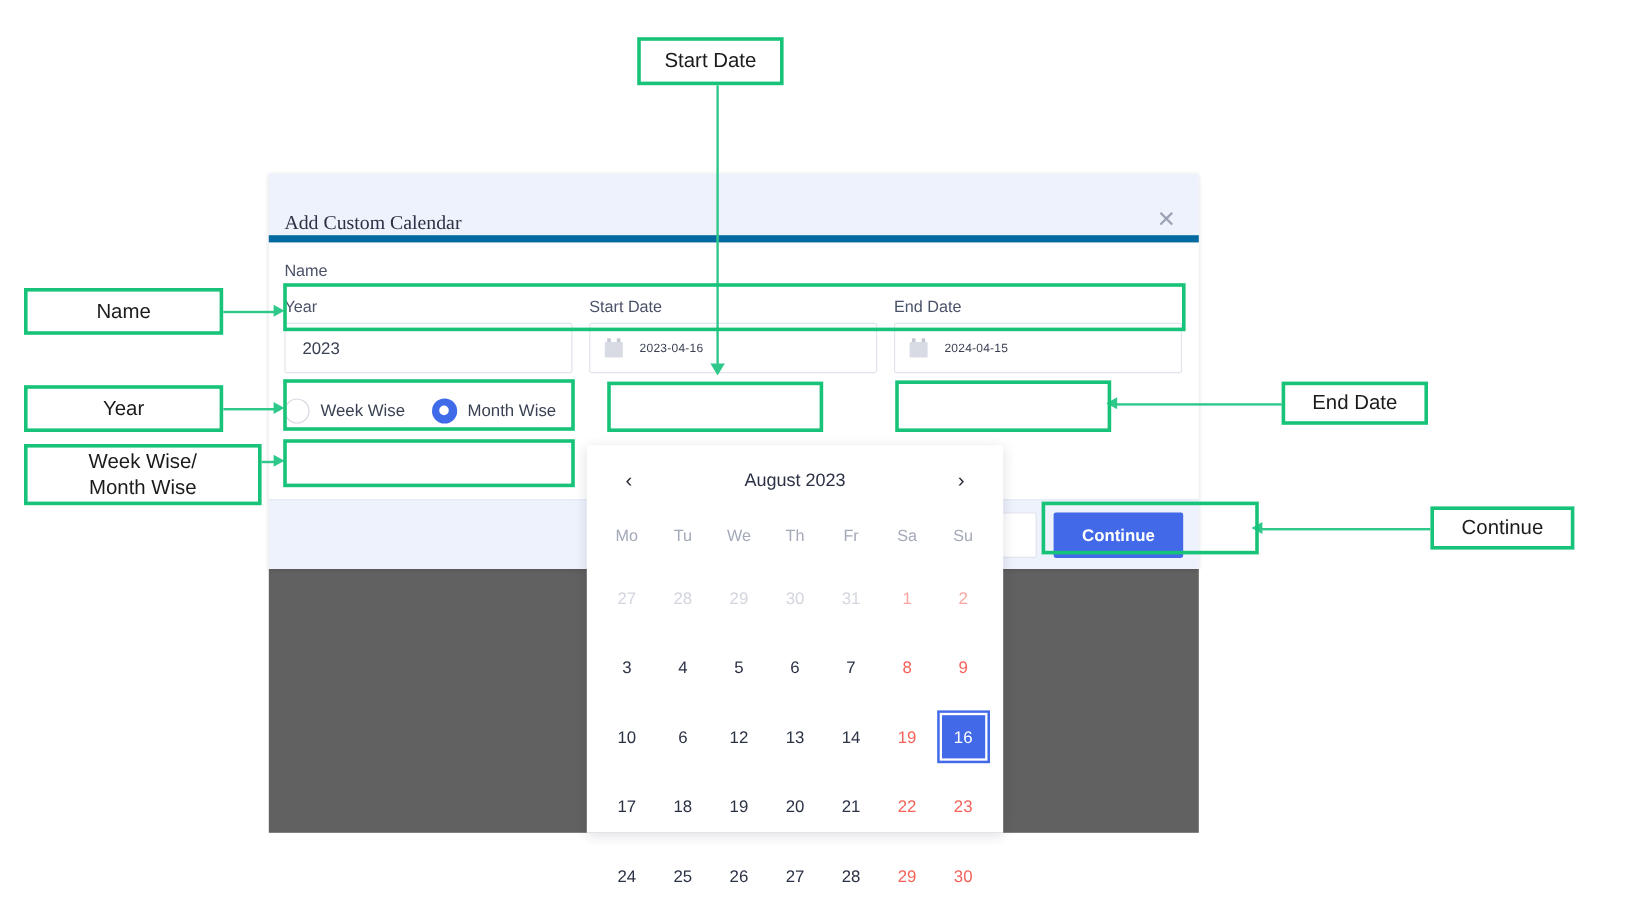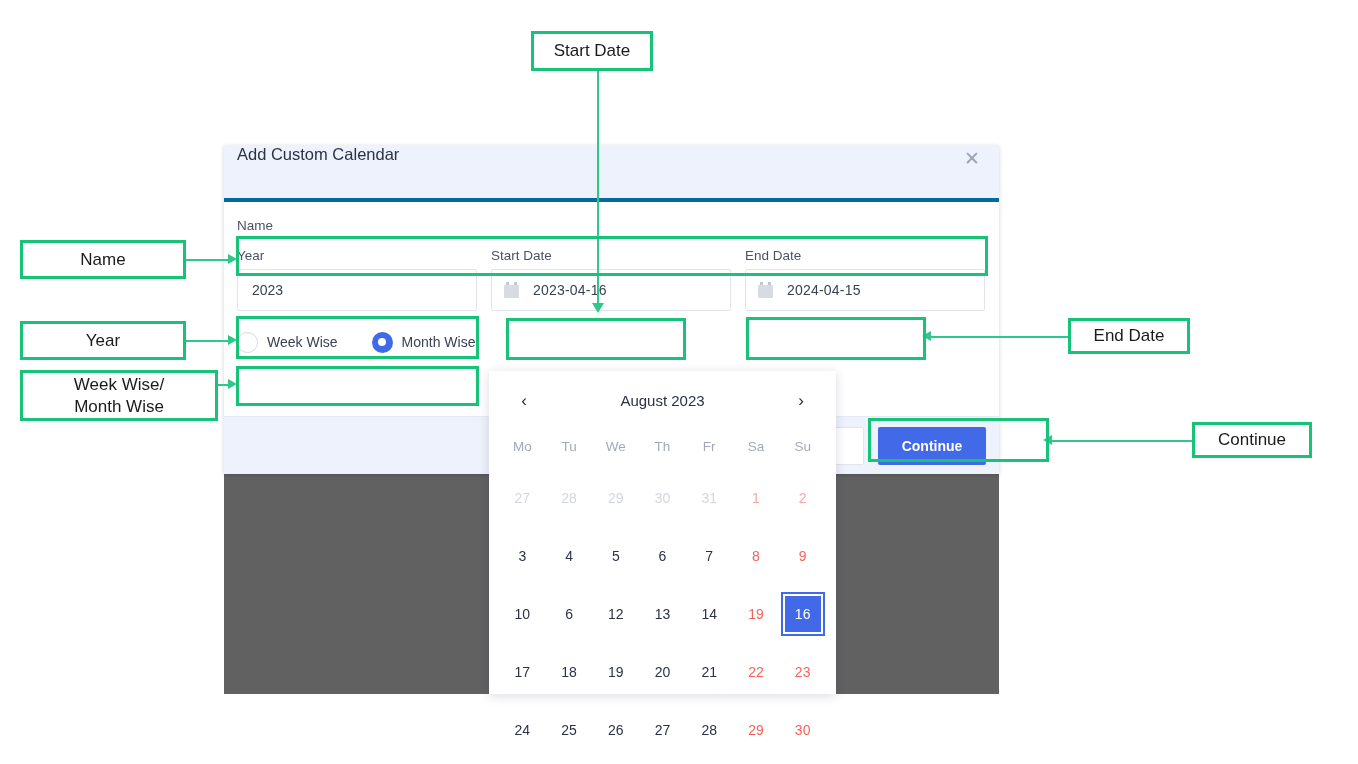--- a/index.html
+++ b/index.html
@@ -87,24 +87,25 @@
     height: 329px;
     background: #ffffff;
     box-shadow: 0 1px 4px rgba(0,0,0,0.18);
     z-index: 10;
     box-sizing: border-box;
   }
   .dialog-header {
     height: 57px;
     background: #eef2fc;
     display: flex;
-    align-items: flex-start;
+    align-items: flex-end;
     padding: 0 14px 0 13px;
     box-sizing: border-box;
-    border-bottom: 4px solid #0369a1;
+    border-bottom: 6px solid #0369a1;
+    font-family: Liberation Serif, serif;
   }
   .dialog-title {
     font-size: 16.5px;
     color: #2b3245;
     flex: 1;
   }
   .close-icon {
     width: 26px;
     height: 26px;
     display: flex;
@@ -177,29 +178,29 @@
   }
   .cal-glyph .t1, .cal-glyph .t2 {
     position: absolute;
     top: 0;
     width: 3px; height: 5px;
     background: #c3c7d1;
   }
   .cal-glyph .t1 { left: 2px; }
   .cal-glyph .t2 { left: 10px; }
   .date-value {
-    font-size: 14px;
+    font-size: 10px;
     color: #3a4153;
     letter-spacing: 0.2px;
   }
 
   .radio-row {
     display: flex;
     align-items: center;
-    gap: 12px;
+    gap: 0;
     margin-top: 14px;
     height: 34px;
   }
   .radio-item {
     display: flex;
     align-items: center;
     cursor: pointer;
   }
   .radio {
     width: 21px; height: 21px;

